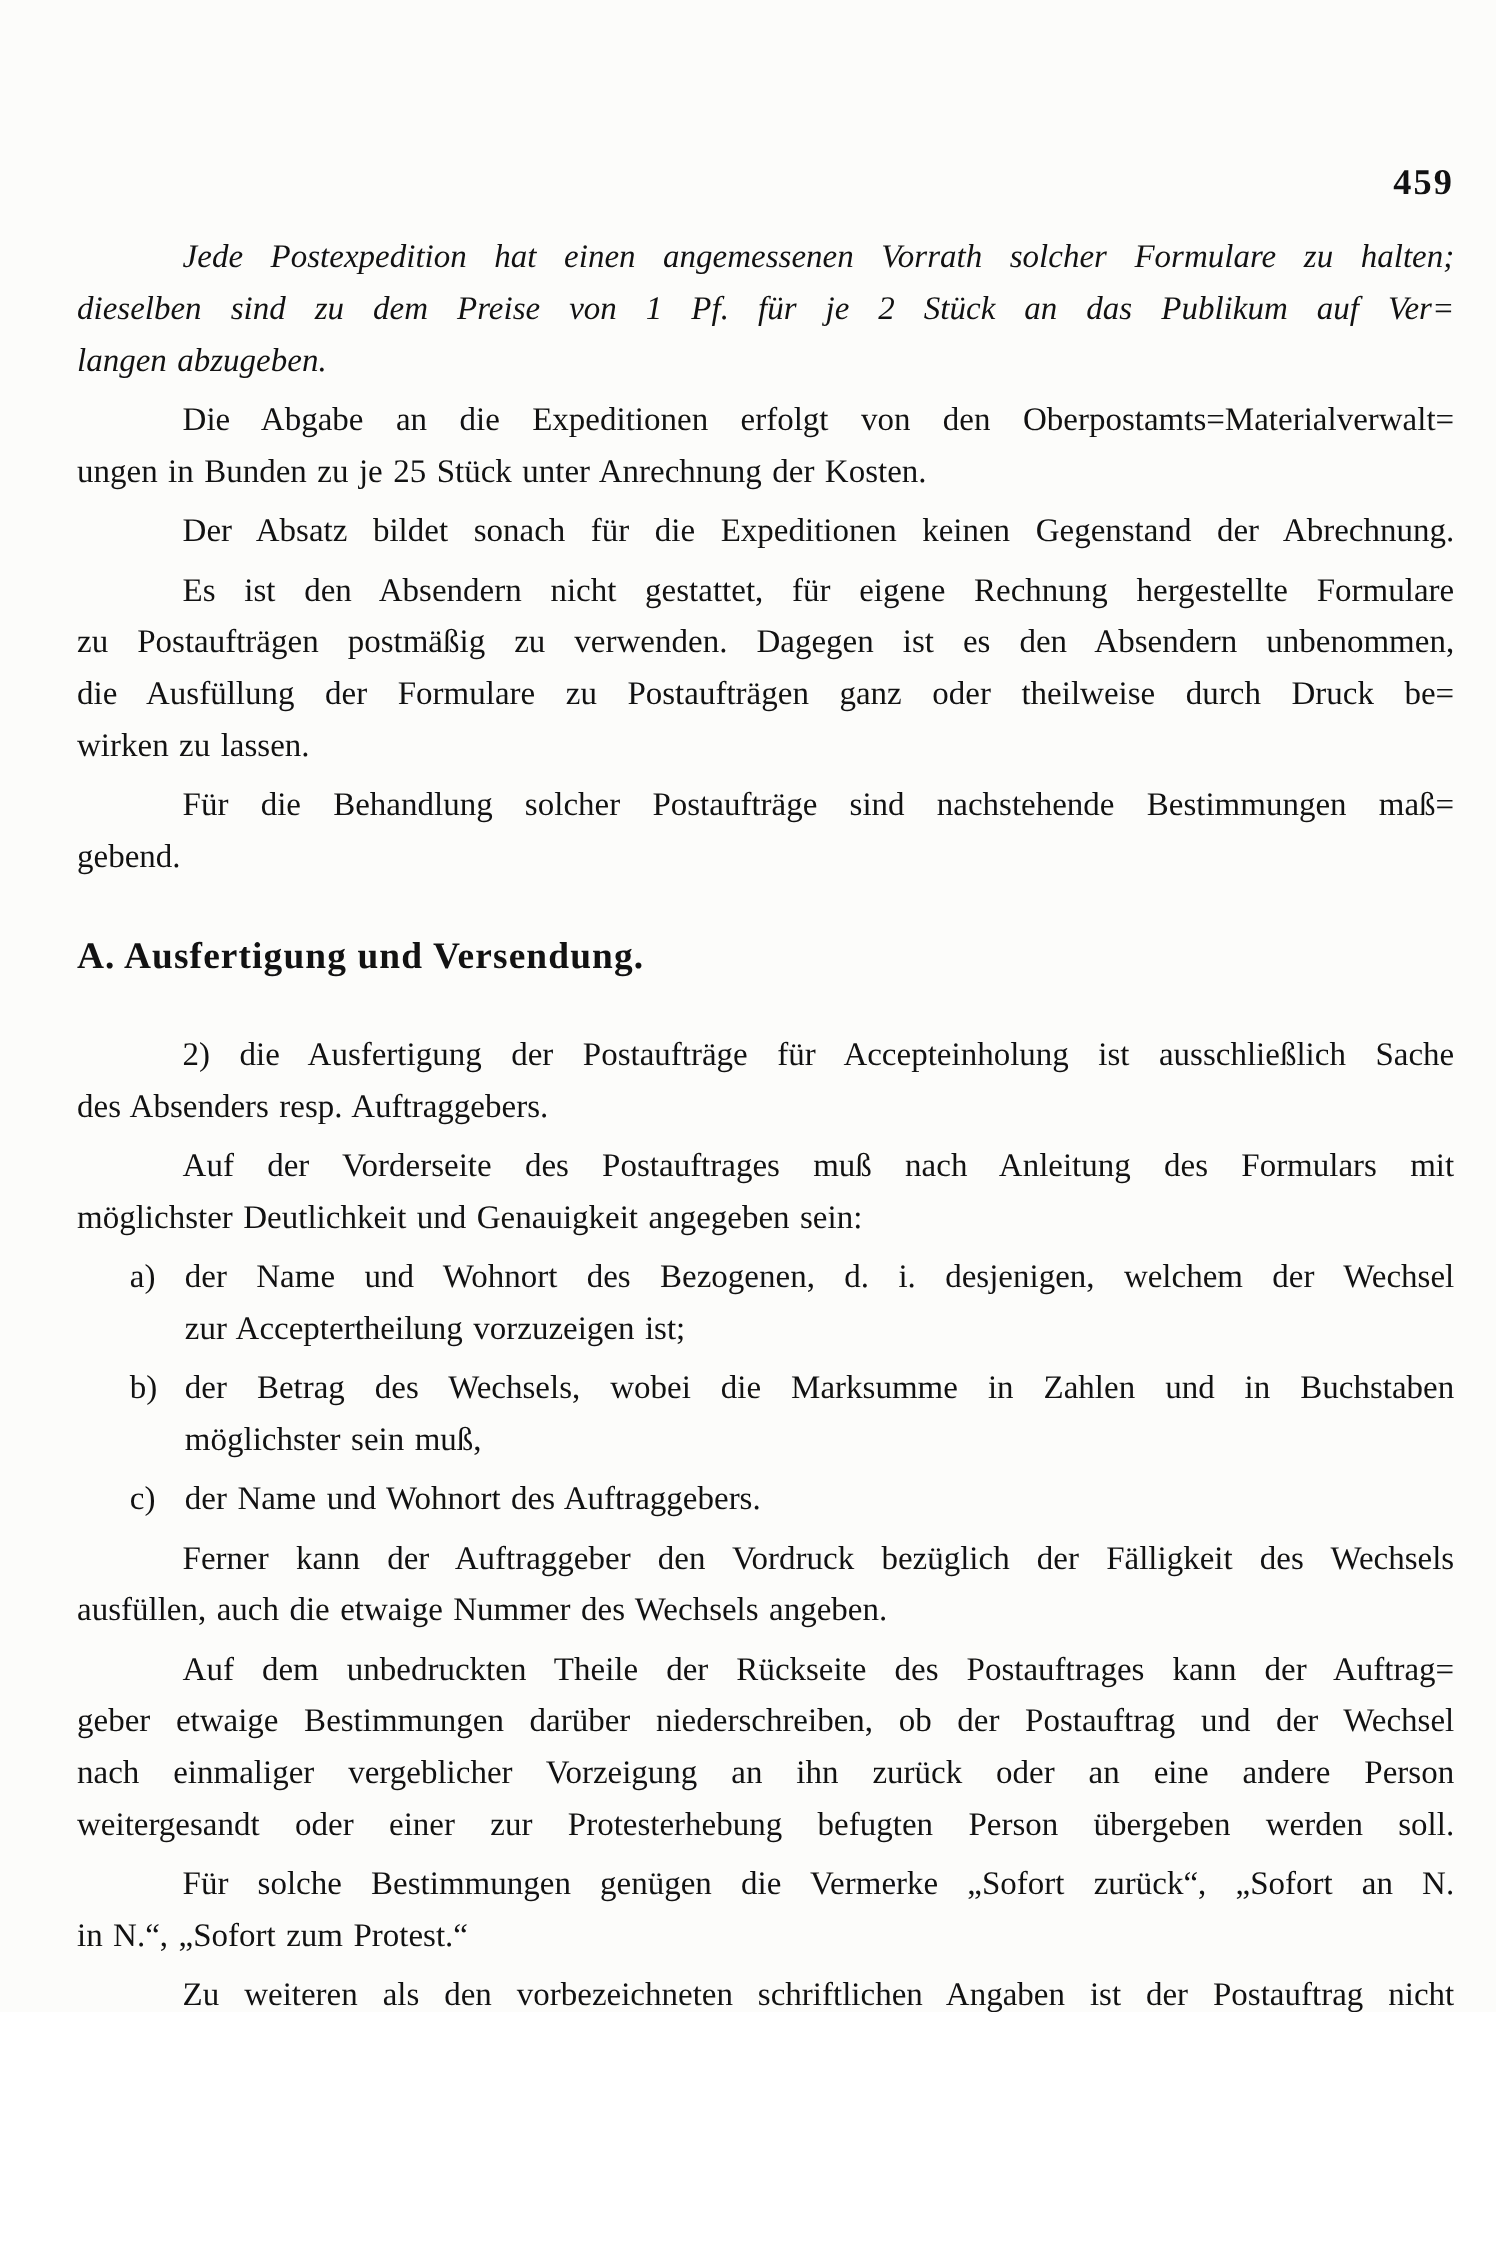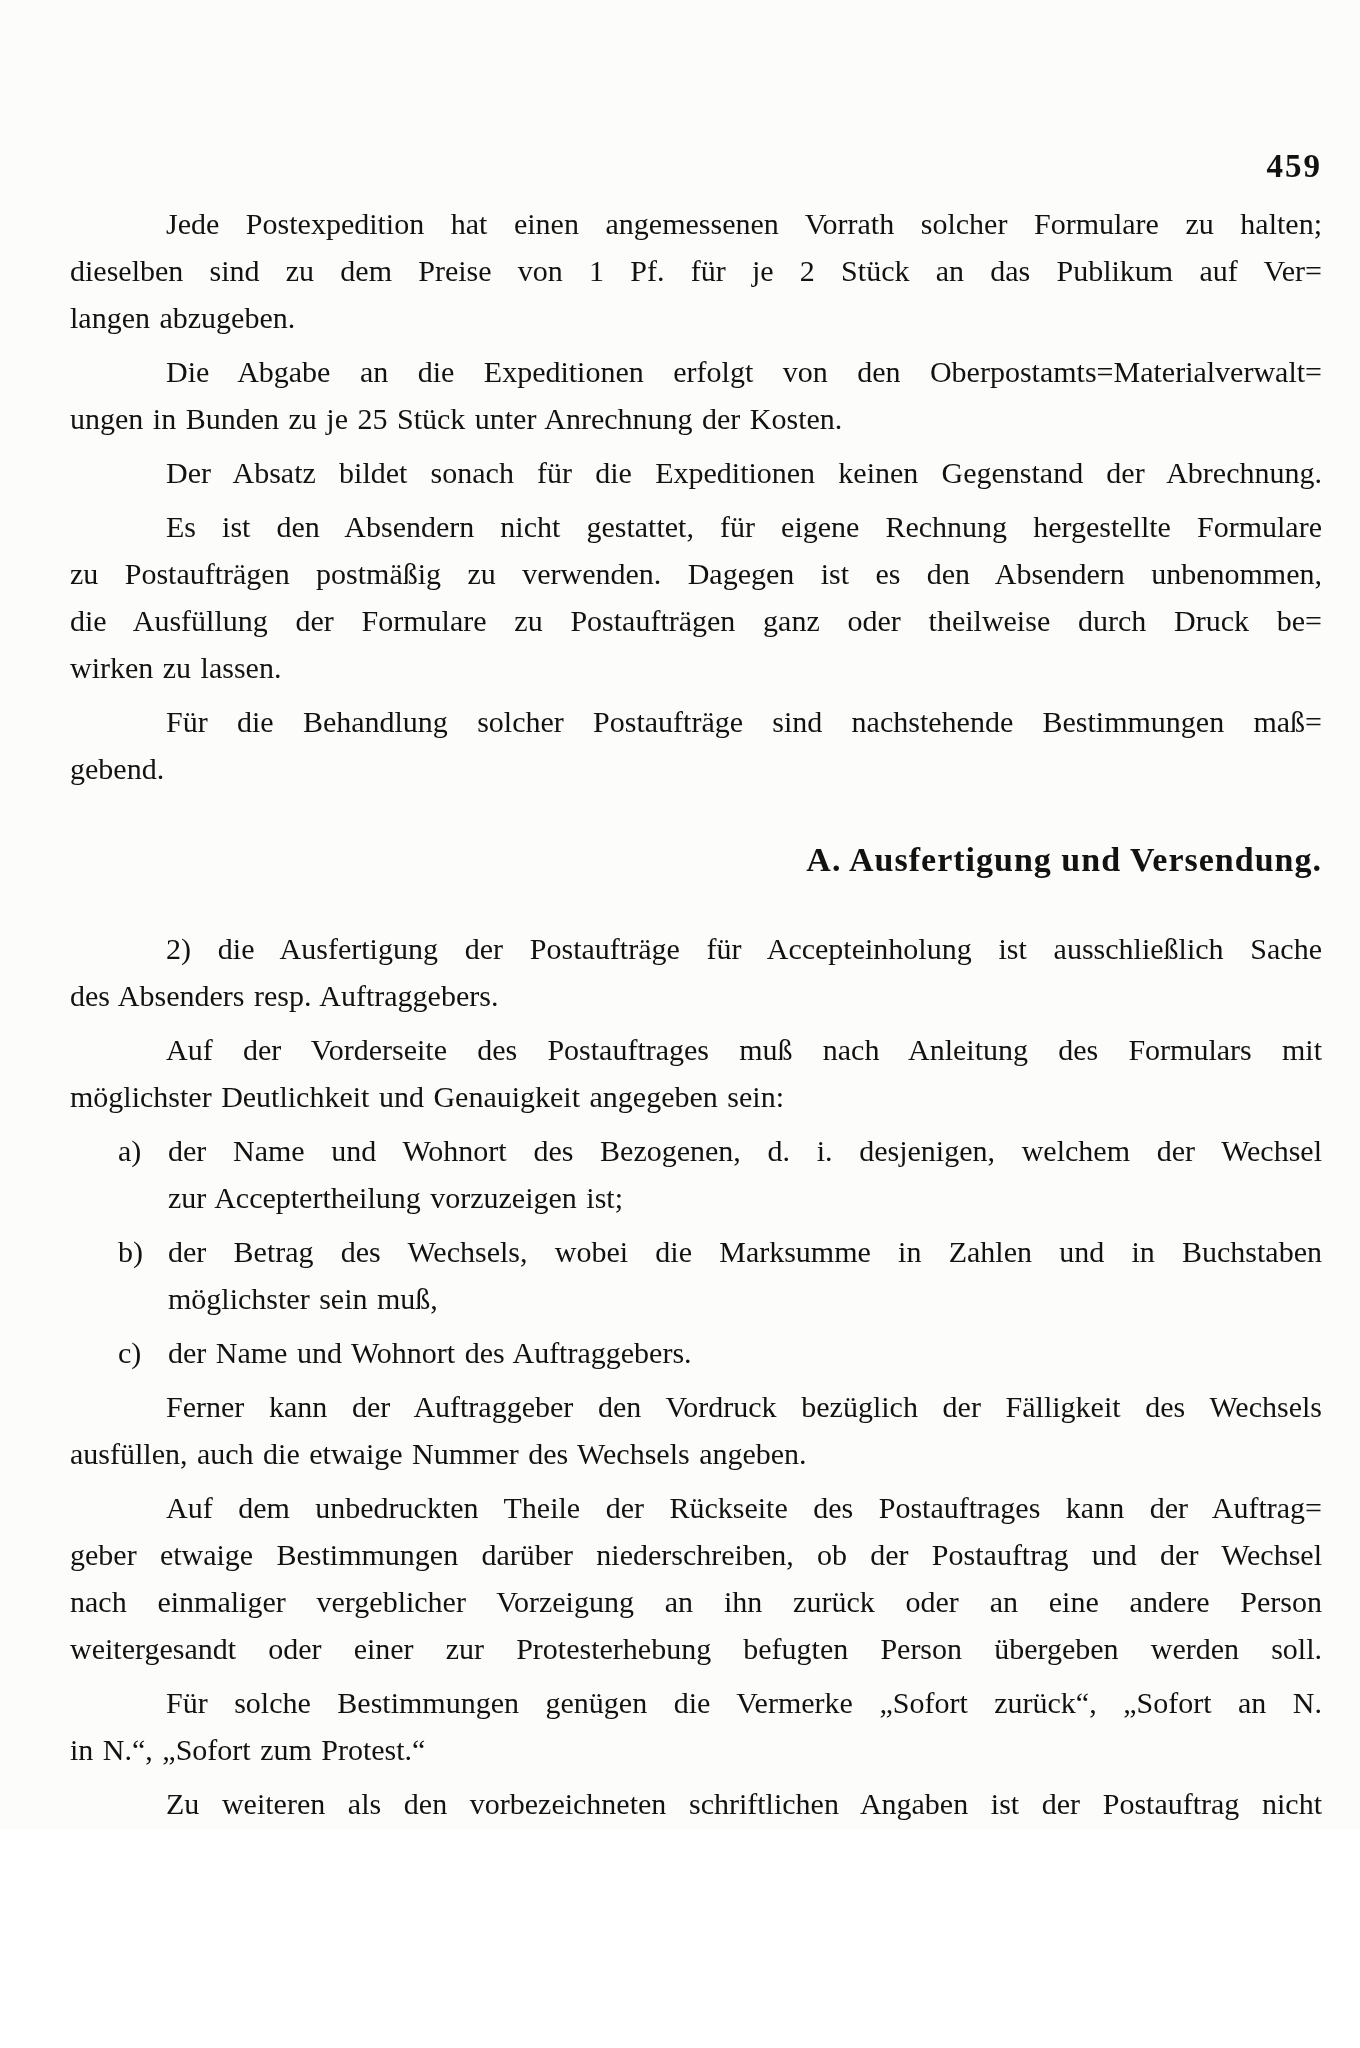--- a/index.html
+++ b/index.html
@@ -29,24 +29,24 @@
     line-height:47px;
     text-align:justify;
     text-align-last:justify;
     white-space:normal;
   }
   .line.end {
     text-align-last:left;
     word-spacing:2px;
   }
   .para { margin-top:7px; }
-  .para:first-child { margin-top:8px; }
+  .para:first-child { margin-top:18px;font-style:italic; }
   .para.indent > .line:first-child { text-indent:96px; }
   .heading {
-    text-align:right;
+    text-align:left;
     font-weight:bold;
     font-size:34px;
     line-height:47px;
     letter-spacing:1px;
     margin-top:44px;
     margin-bottom:42px;
   }
   .item { display:flex; margin-top:7px; }
   .item .label {
     flex:0 0 50px;

